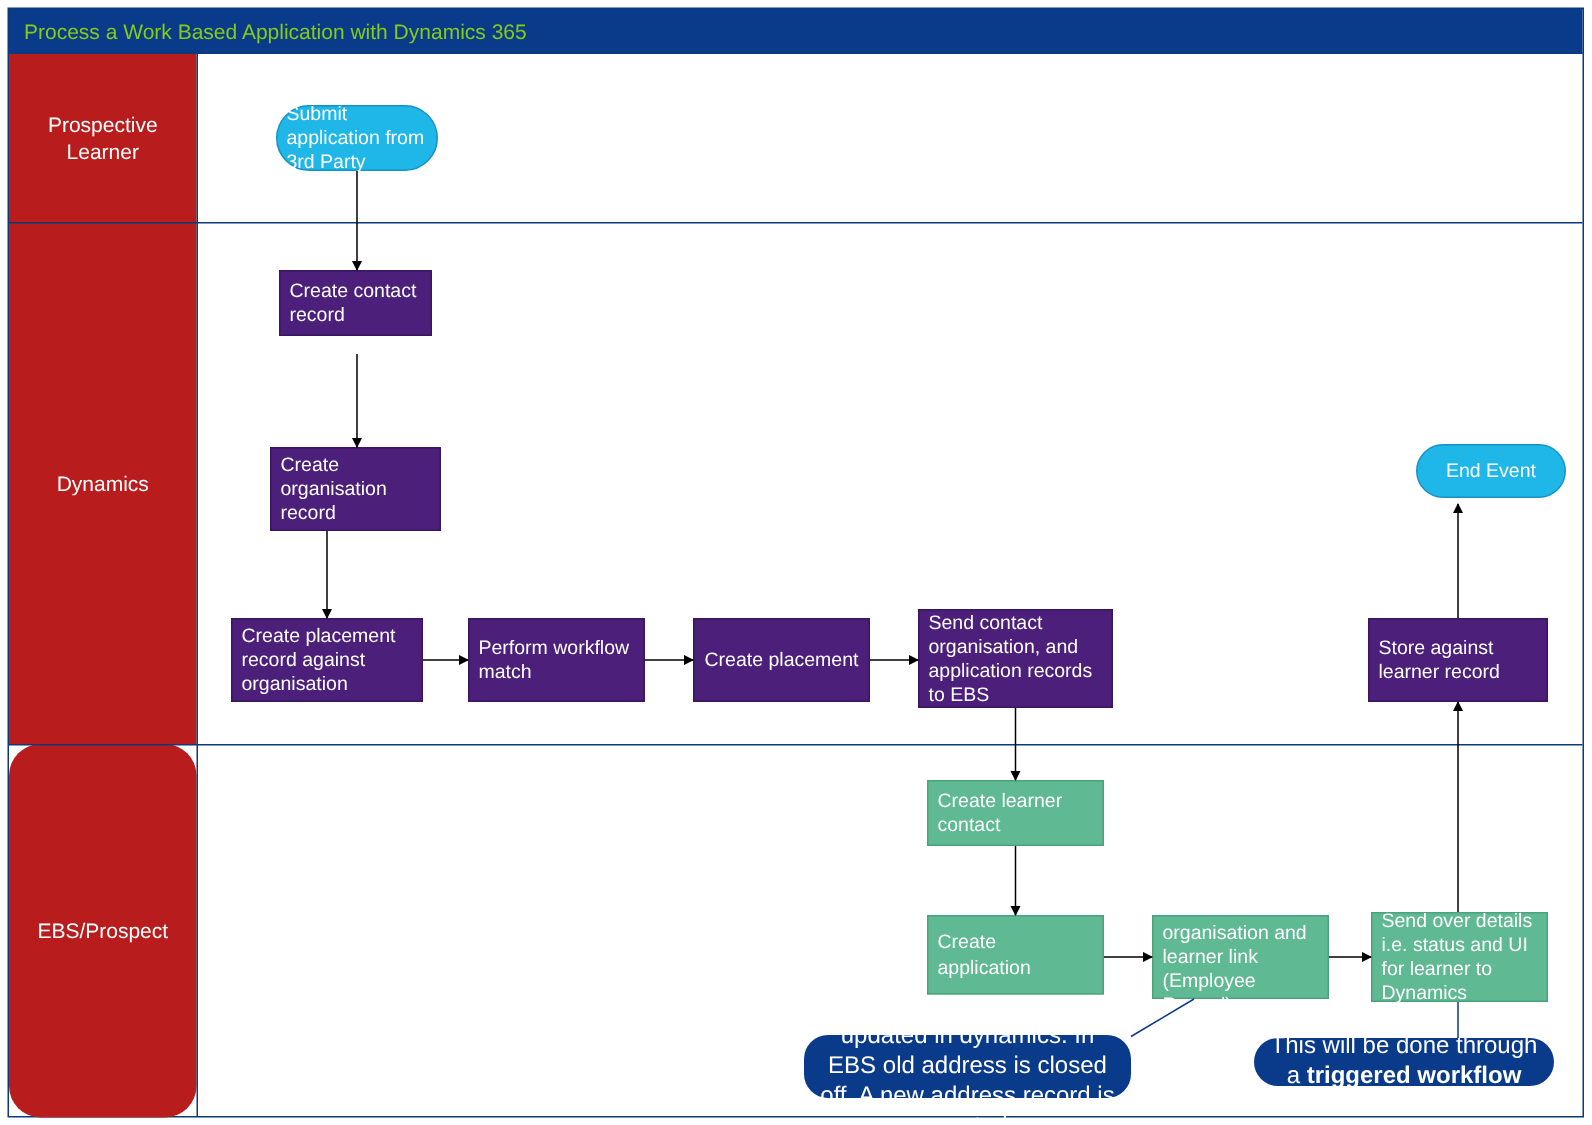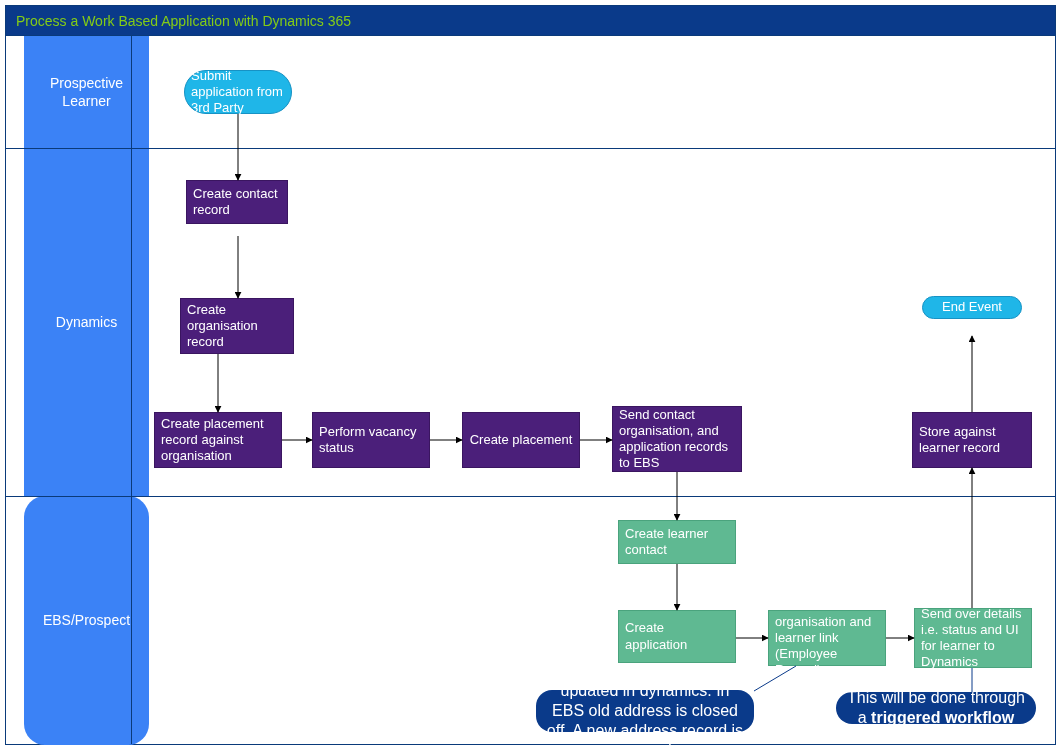--- a/index.html
+++ b/index.html
@@ -24,30 +24,29 @@
     color: #84cc16;
     padding-left: 10px;
     display: flex; align-items: center;
     font-size: 14px;
     border-bottom: 1px solid #0a3a7a;
   }
   .lane-label {
     position: absolute;
     left: 0;
     width: 125px;
-    background: #3b82f6;
+    background: #b91c1c;
     color: #fff;
     display: flex;
     align-items: center;
     justify-content: center;
     text-align: center;
     font-size: 14px;
     line-height: 1.3;
     padding: 4px;
-    margin-left: 18px;
   }
   .lane-divider {
     position: absolute;
     left: 0; right: 0;
     height: 0;
     border-top: 1px solid #0a3a7a;
   }
   .lane-left-border {
     position: absolute;
     left: 125px; top: 30px; bottom: 0;
@@ -114,27 +113,27 @@
   <div class="lane-left-border"></div>
 
   <div class="node terminator" style="left:178px; top:64px; width:108px; height:44px;">Submit application from 3rd Party</div>
 
   <div class="node process-purple" style="left:180px; top:174px; width:102px; height:44px;">Create contact record</div>
 
   <div class="node process-purple" style="left:174px; top:292px; width:114px; height:56px;">Create organisation record</div>
 
   <div class="node process-purple" style="left:148px; top:406px; width:128px; height:56px;">Create placement record against organisation</div>
 
-  <div class="node process-purple" style="left:306px; top:406px; width:118px; height:56px;">Perform vacancy status</div>
+  <div class="node process-purple" style="left:306px; top:406px; width:118px; height:56px;">Perform workflow match</div>
 
   <div class="node process-purple" style="left:456px; top:406px; width:118px; height:56px;">Create placement</div>
 
   <div class="node process-purple" style="left:606px; top:400px; width:130px; height:66px;">Send contact organisation, and application records to EBS</div>
 
-  <div class="node terminator" style="left:916px; top:290px; width:100px; height:23px;">End Event</div>
+  <div class="node terminator" style="left:938px; top:290px; width:100px; height:36px;">End Event</div>
 
   <div class="node process-purple" style="left:906px; top:406px; width:120px; height:56px;">Store against learner record</div>
 
   <div class="node process-green" style="left:612px; top:514px; width:118px; height:44px;">Create learner contact</div>
 
   <div class="node process-green" style="left:612px; top:604px; width:118px; height:53px;">Create application</div>
 
   <div class="node process-green" style="left:762px; top:604px; width:118px; height:56px;">Create organisation and learner link (Employee Record)</div>
 
   <div class="node process-green" style="left:908px; top:602px; width:118px; height:60px;">Send over details i.e. status and UI for learner to Dynamics</div>

